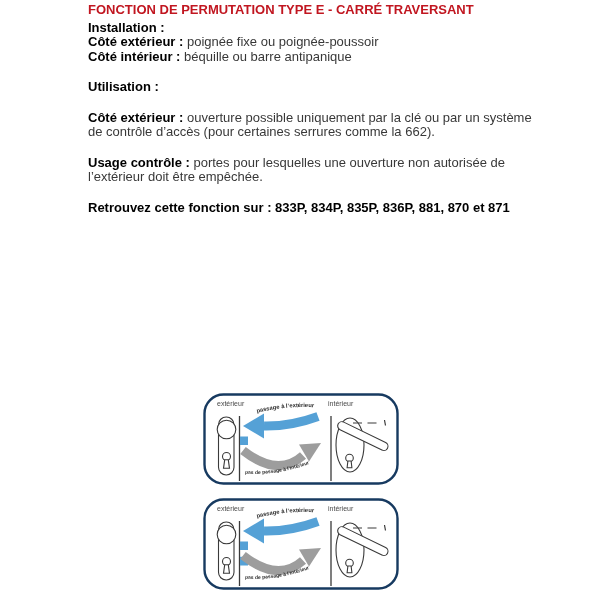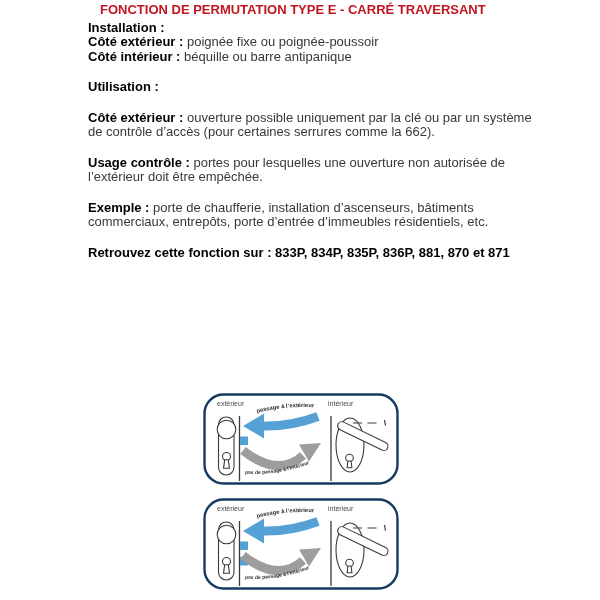--- a/index.html
+++ b/index.html
@@ -5,21 +5,21 @@
   html, body { margin:0; padding:0; }
   body {
     width:600px; height:600px; background:#ffffff; position:relative;
     overflow:hidden; font-family:"Liberation Sans", sans-serif;
   }
   .doc {
     position:absolute; left:88px; top:3px; width:450px;
     font-size:13px; line-height:14.5px; color:#383838;
   }
   .title {
-    color:#C11620; font-weight:bold; font-size:13px; margin:0 0 3px 12px;
+    color:#C11620; font-weight:bold; font-size:13px; margin:0 0 3px 0;
   }
   .doc p { margin:0 0 16px 0; }
   .b { font-weight:bold; color:#000000; }
   .block { display:block; }
   .nowrap { white-space:nowrap; }
 
   .diag { position:absolute; left:203px; }
   #diagram-1 { top:393px; }
   #diagram-2 { top:498px; }
 
@@ -43,21 +43,20 @@
   </p>
 
   <p>
     <span class="b block">Utilisation :</span>
   </p>
 
   <p><span class="b">Côté extérieur :</span><span> ouverture possible uniquement par la clé ou par un système de contrôle d’accès (pour certaines serrures comme la 662).</span></p>
 
   <p><span class="b">Usage contrôle :</span><span> portes pour lesquelles une ouverture non autorisée de l’extérieur doit être empêchée.</span></p>
 
-  <p><span class="b">Exemple :</span><span> porte de chaufferie, installation d’ascenseurs, bâtiments commerciaux, entrepôts, porte d’entrée d’immeubles résidentiels, etc.</span></p>
 
   <p class="b nowrap">Retrouvez cette fonction sur : 833P, 834P, 835P, 836P, 881, 870 et 871</p>
 </div>
 
 <svg class="diag" id="diagram-1" width="196" height="92" viewBox="0 0 196 92">
   <rect x="1.5" y="1.5" width="193" height="89" rx="19" fill="#ffffff" stroke-width="2.4" stroke="#173A60"></rect>
   <text x="14" y="13" class="side-label">extérieur</text>
   <text x="125" y="13" class="side-label">intérieur</text>
 
   <g class="outline">

